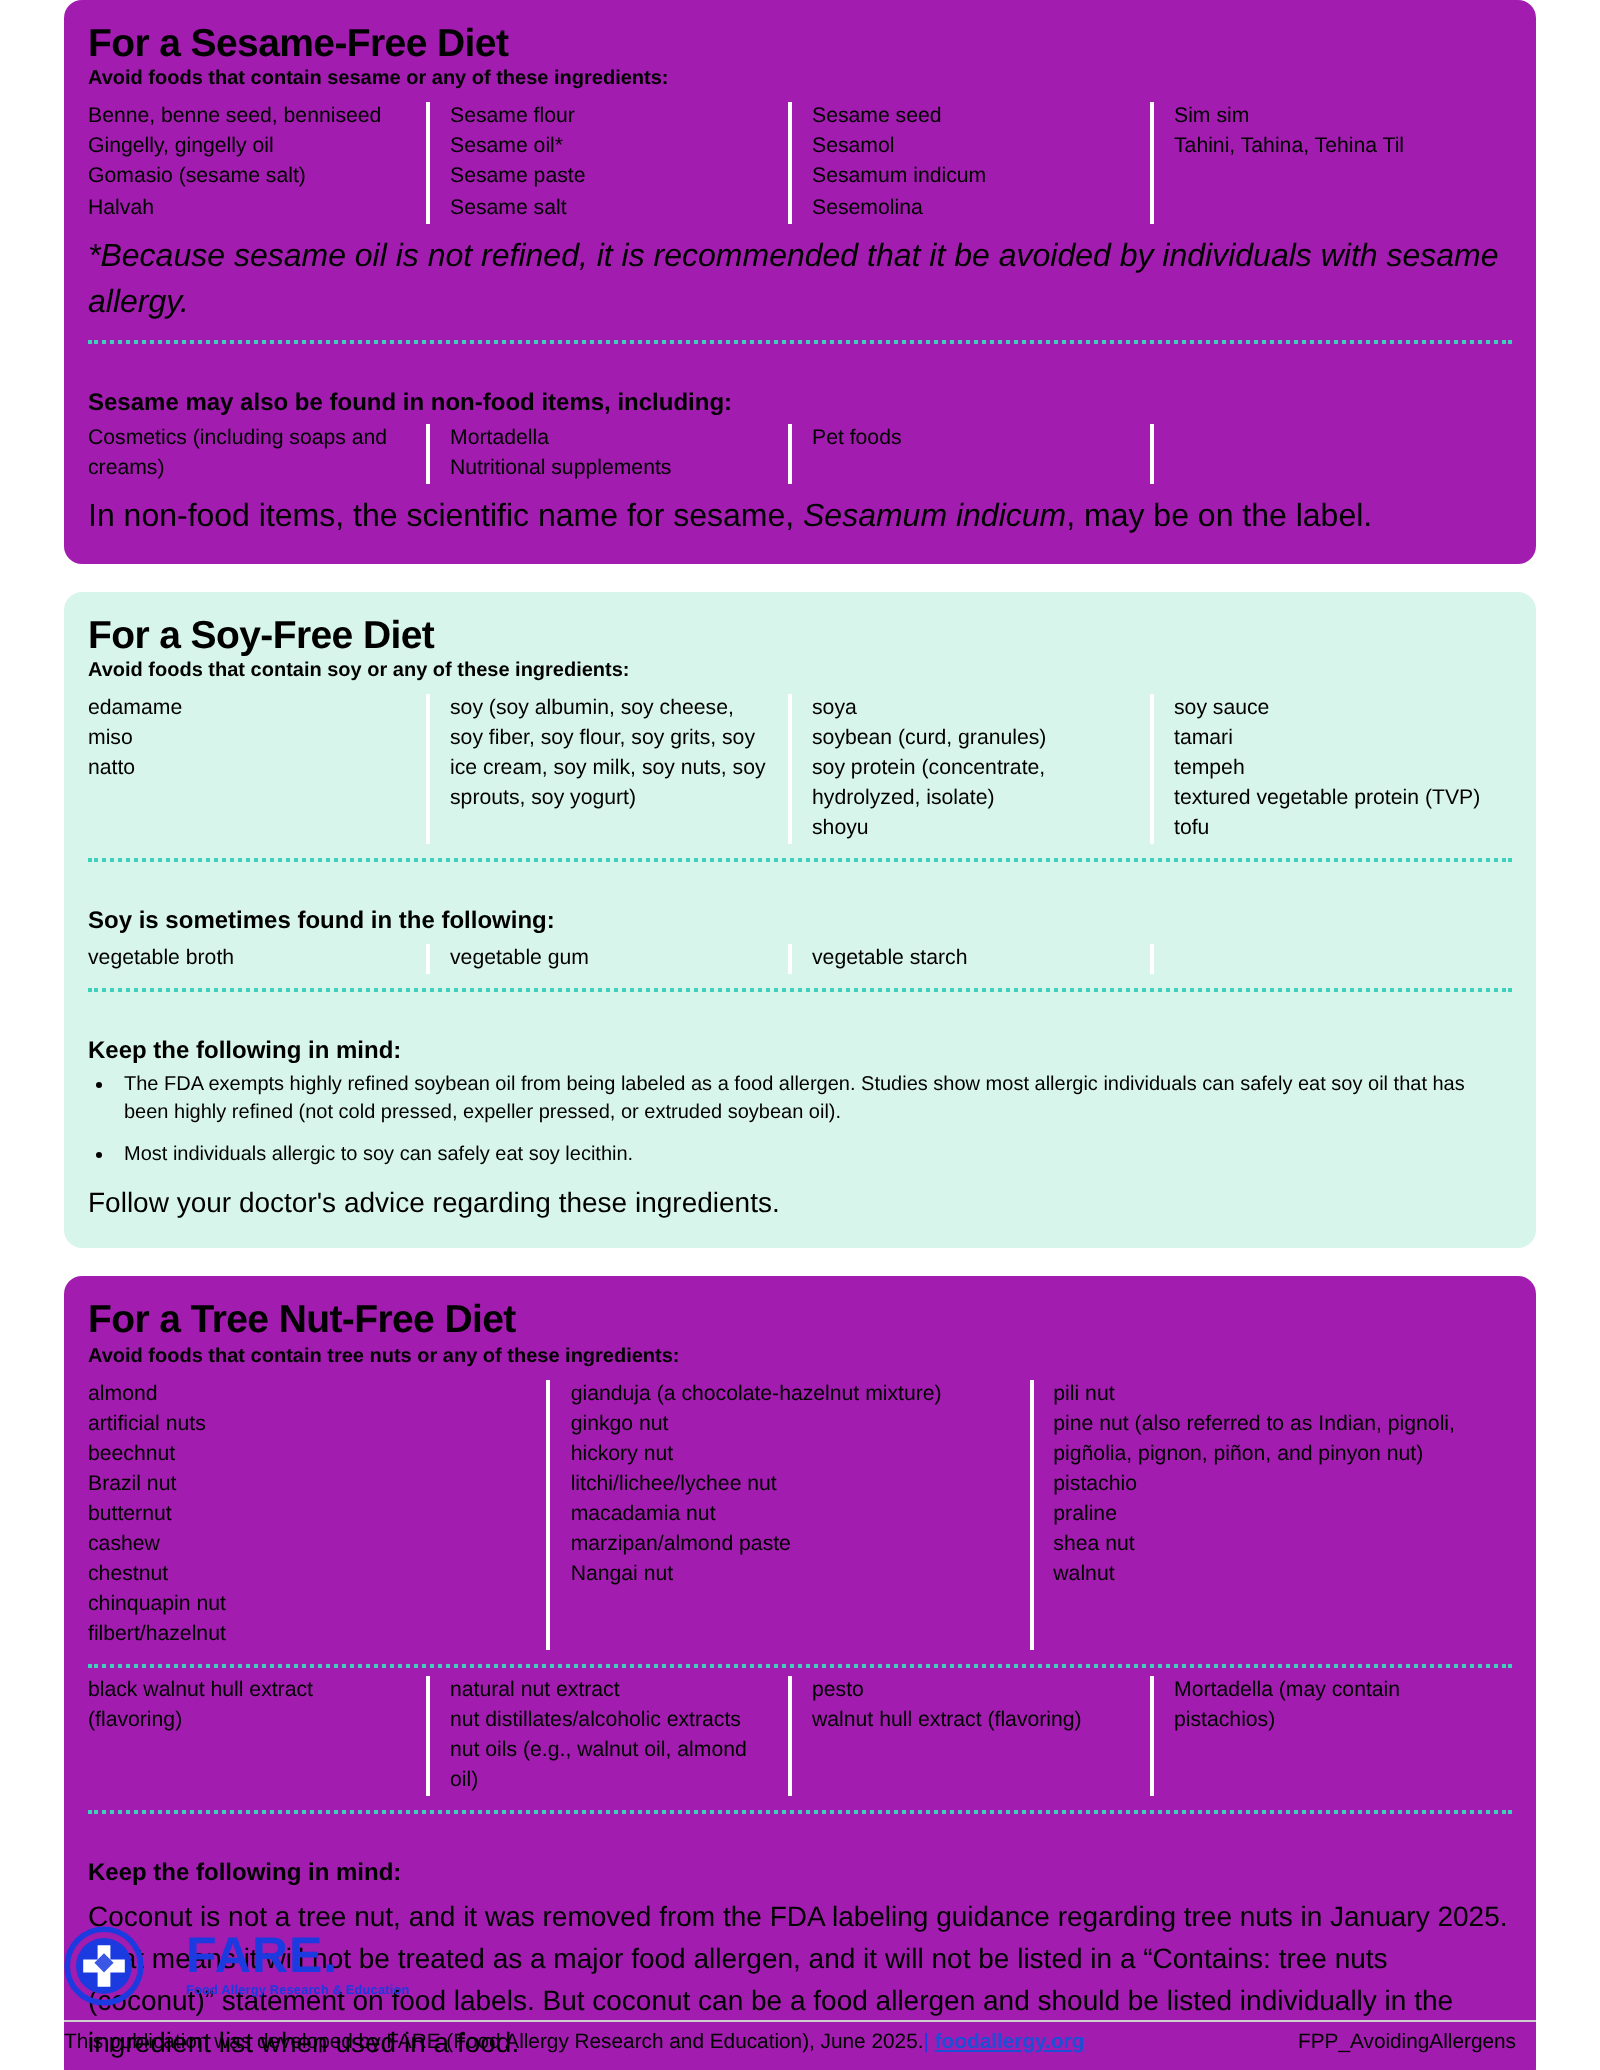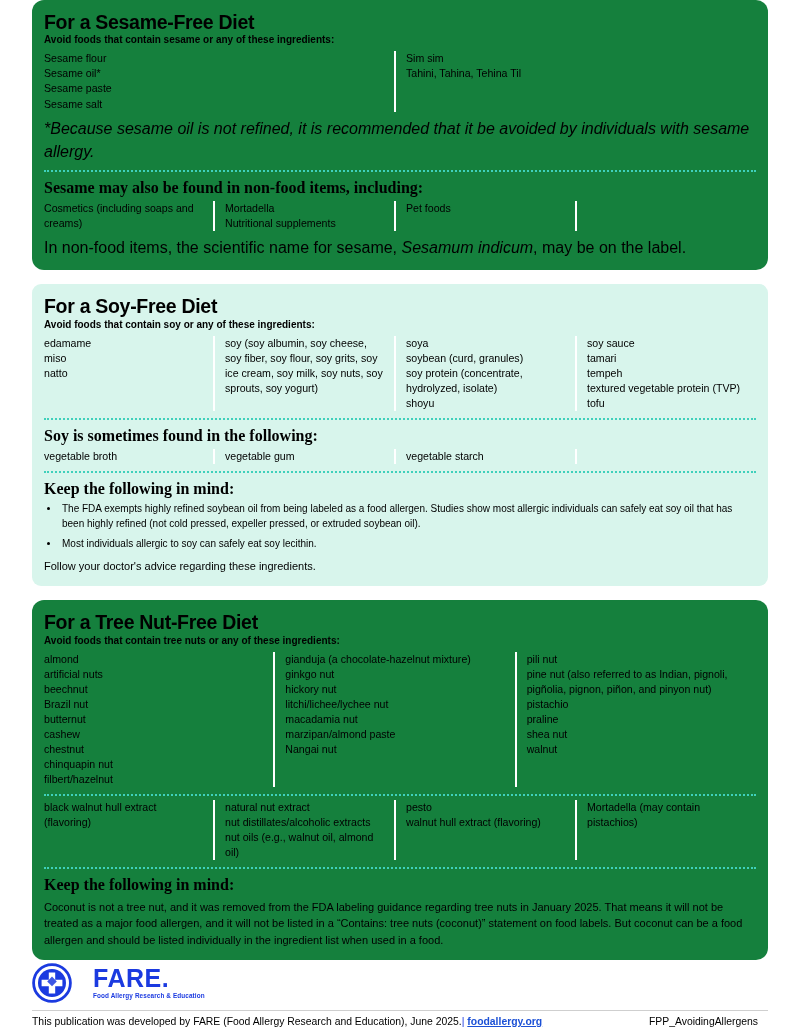--- a/index.html
+++ b/index.html
@@ -16,42 +16,41 @@
     background: #fff;
     padding: 0;
     overflow: hidden;
   }
 
   .section {
     margin: 0 32px 14px 32px;
     border-radius: 9px;
     padding: 10px 12px 10px 12px;
   }
-  .sec-cream { background: #15803d; border-radius: 12px; }
+  .sec-cream { background: #a21caf; }
   .sec-mint  { background: #d8f5ec; }
 
   .sec-title {
     font-size: 19.5px;
     font-weight: bold;
     letter-spacing: -0.3px;
     line-height: 1.15;
     margin: 1px 0 1px 0;
   }
   .sec-sub {
     font-size: 10px;
     font-weight: bold;
     line-height: 1.2;
     margin: 0 0 5px 0;
   }
   .block-head {
-    font-size: 16px;
+    font-size: 12px;
     font-weight: bold;
-    margin: 6px 0 4px 0;
+    margin: 22px 0 4px 0;
     line-height: 1.2;
-    font-family: Liberation Serif, serif;
   }
 
   
   .dotted {
     height: 0;
     border-top: 2px dotted #3fd0bb;
     margin: 7px 0 4px 0;
   }
 
   
@@ -74,21 +73,21 @@
 
   .note {
     font-size: 16px;
     line-height: 1.45;
     margin: 5px 0 1px 0;
   }
   .note.italic { font-style: italic; }
   .note em { font-style: italic; }
 
   .body-text {
-    font-size: 11px;
+    font-size: 14px;
     line-height: 1.48;
     margin: 5px 0 2px 0;
   }
 
   ul.bullets {
     margin: 4px 0 3px 0;
     padding-left: 16px;
   }
   ul.bullets li {
     font-size: 10px;
@@ -140,24 +139,36 @@
 </head>
 <body>
 
 <div class="page">
 
   <div class="section sec-cream">
     <div class="sec-title">For a Sesame-Free Diet</div>
     <div class="sec-sub">Avoid foods that contain sesame or any of these ingredients:</div>
     <div class="cols">
       <div class="col">
+        <div>Benne, benne seed, benniseed</div>
+        <div>Gingelly, gingelly oil</div>
+        <div>Gomasio (sesame salt)</div>
+        <div>Halvah</div>
+      </div>
+      <div class="col">
         <div>Sesame flour</div>
         <div>Sesame oil*</div>
         <div>Sesame paste</div>
         <div>Sesame salt</div>
+      </div>
+      <div class="col">
+        <div>Sesame seed</div>
+        <div>Sesamol</div>
+        <div>Sesamum indicum</div>
+        <div>Sesemolina</div>
       </div>
       <div class="col">
         <div>Sim sim</div>
         <div>Tahini, Tahina, Tehina Til</div>
       </div>
     </div>
     <div class="note italic">*Because sesame oil is not refined, it is recommended that it be avoided by individuals with sesame allergy.</div>
     <div class="dotted"></div>
     <div class="block-head">Sesame may also be found in non-food items, including:</div>
     <div class="cols">

